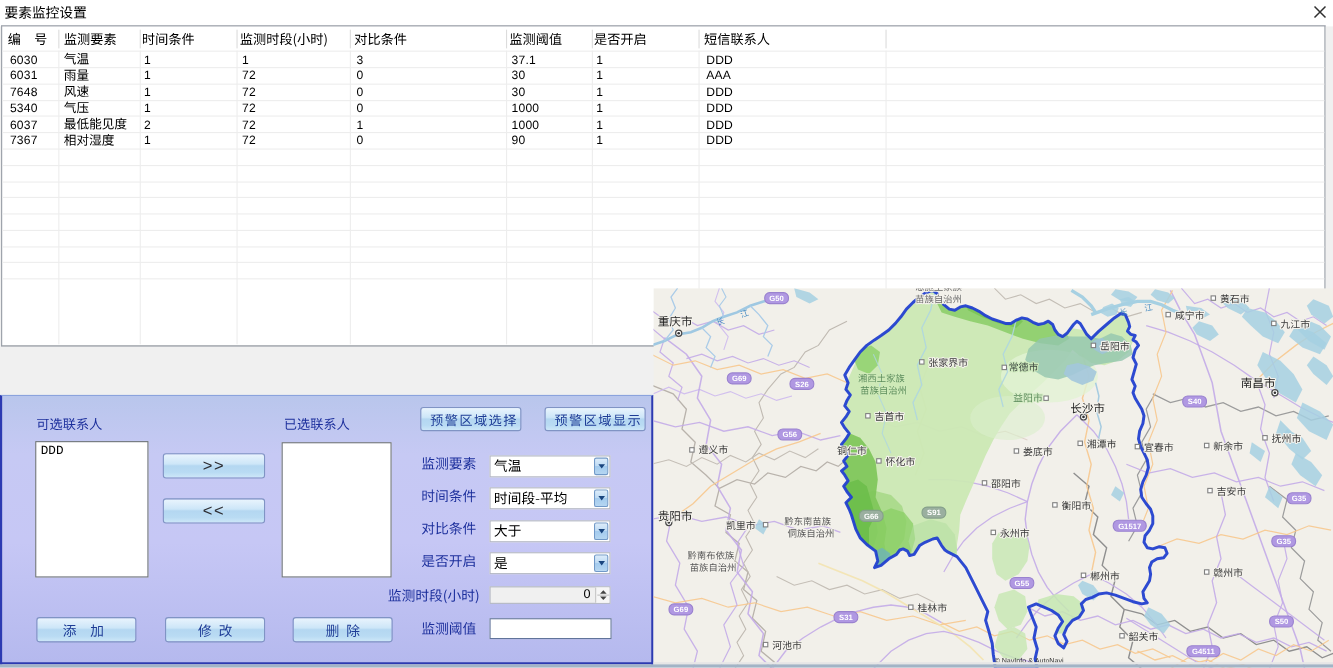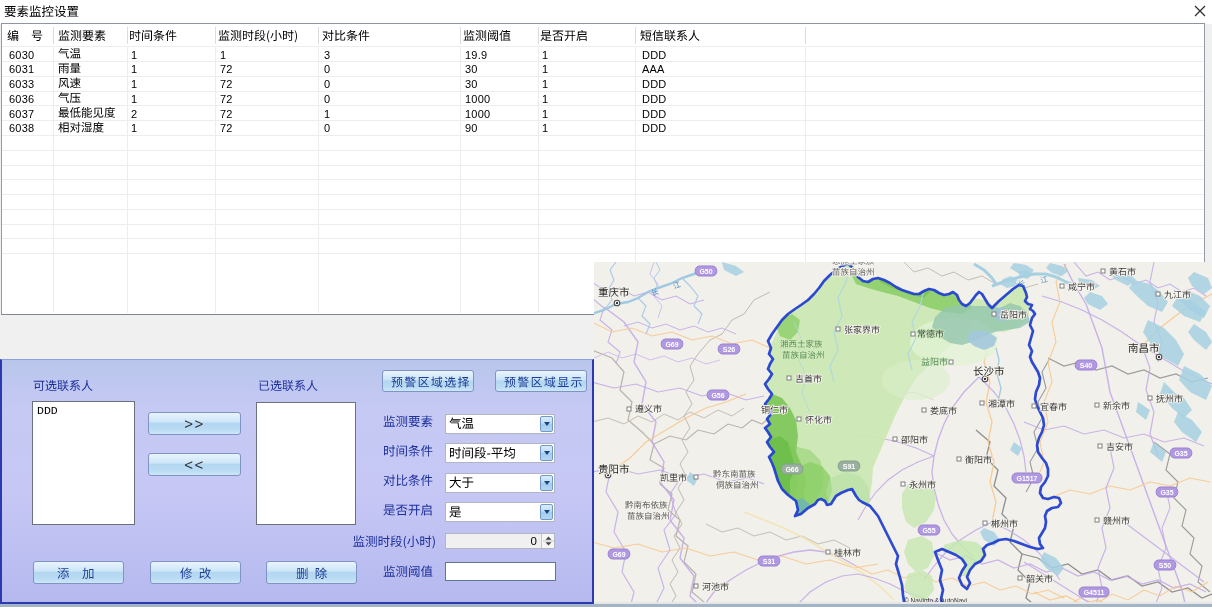--- a/index.html
+++ b/index.html
@@ -55,52 +55,52 @@
     <div class="hline" style="top:155.2px"></div>
     <div class="hline" style="top:170.0px"></div>
     <div class="hline" style="top:184.8px"></div>
     <div class="hline" style="top:199.5px"></div>
     <div class="hline" style="top:214.3px"></div>
     <div class="hline" style="top:229.1px"></div>
     <div class="cell" style="left:7px;top:24.5px">6030</div>
     <div class="cell" style="left:129px;top:24.5px">1</div>
     <div class="cell" style="left:218px;top:24.5px">1</div>
     <div class="cell" style="left:322px;top:24.5px">3</div>
-    <div class="cell" style="left:463px;top:24.5px">19.9</div>
+    <div class="cell" style="left:463px;top:24.5px">37.1</div>
     <div class="cell" style="left:540px;top:24.5px">1</div>
     <div class="cell" style="left:640px;top:24.5px">DDD</div>
     <div class="cell" style="left:7px;top:39.3px">6031</div>
     <div class="cell" style="left:129px;top:39.3px">1</div>
     <div class="cell" style="left:218px;top:39.3px">72</div>
     <div class="cell" style="left:322px;top:39.3px">0</div>
     <div class="cell" style="left:463px;top:39.3px">30</div>
     <div class="cell" style="left:540px;top:39.3px">1</div>
     <div class="cell" style="left:640px;top:39.3px">AAA</div>
-    <div class="cell" style="left:7px;top:54.0px">6033</div>
+    <div class="cell" style="left:7px;top:54.0px">7648</div>
     <div class="cell" style="left:129px;top:54.0px">1</div>
     <div class="cell" style="left:218px;top:54.0px">72</div>
     <div class="cell" style="left:322px;top:54.0px">0</div>
     <div class="cell" style="left:463px;top:54.0px">30</div>
     <div class="cell" style="left:540px;top:54.0px">1</div>
     <div class="cell" style="left:640px;top:54.0px">DDD</div>
-    <div class="cell" style="left:7px;top:68.8px">6036</div>
+    <div class="cell" style="left:7px;top:68.8px">5340</div>
     <div class="cell" style="left:129px;top:68.8px">1</div>
     <div class="cell" style="left:218px;top:68.8px">72</div>
     <div class="cell" style="left:322px;top:68.8px">0</div>
     <div class="cell" style="left:463px;top:68.8px">1000</div>
     <div class="cell" style="left:540px;top:68.8px">1</div>
     <div class="cell" style="left:640px;top:68.8px">DDD</div>
     <div class="cell" style="left:7px;top:83.6px">6037</div>
     <div class="cell" style="left:129px;top:83.6px">2</div>
     <div class="cell" style="left:218px;top:83.6px">72</div>
     <div class="cell" style="left:322px;top:83.6px">1</div>
     <div class="cell" style="left:463px;top:83.6px">1000</div>
     <div class="cell" style="left:540px;top:83.6px">1</div>
     <div class="cell" style="left:640px;top:83.6px">DDD</div>
-    <div class="cell" style="left:7px;top:98.3px">6038</div>
+    <div class="cell" style="left:7px;top:98.3px">7367</div>
     <div class="cell" style="left:129px;top:98.3px">1</div>
     <div class="cell" style="left:218px;top:98.3px">72</div>
     <div class="cell" style="left:322px;top:98.3px">0</div>
     <div class="cell" style="left:463px;top:98.3px">90</div>
     <div class="cell" style="left:540px;top:98.3px">1</div>
     <div class="cell" style="left:640px;top:98.3px">DDD</div>
   </div>
 <div class="abs" id="panel"></div>
 <div class="btn" style="left:148px;top:412px;width:93px;height:23px;line-height:21px"><span style="font-size:15px;letter-spacing:1.5px;color:#2e2e33;font-weight:normal">&gt;&gt;</span></div>
 <div class="btn" style="left:148px;top:453px;width:93px;height:23px;line-height:21px"><span style="font-size:15px;letter-spacing:1.5px;color:#2e2e33;font-weight:normal">&lt;&lt;</span></div>

